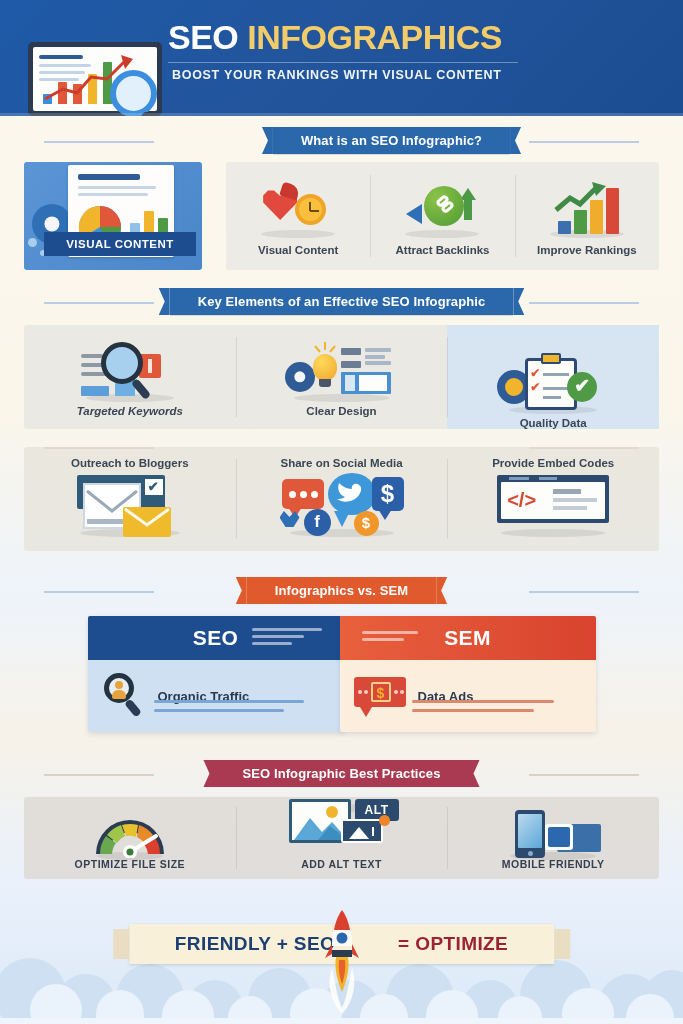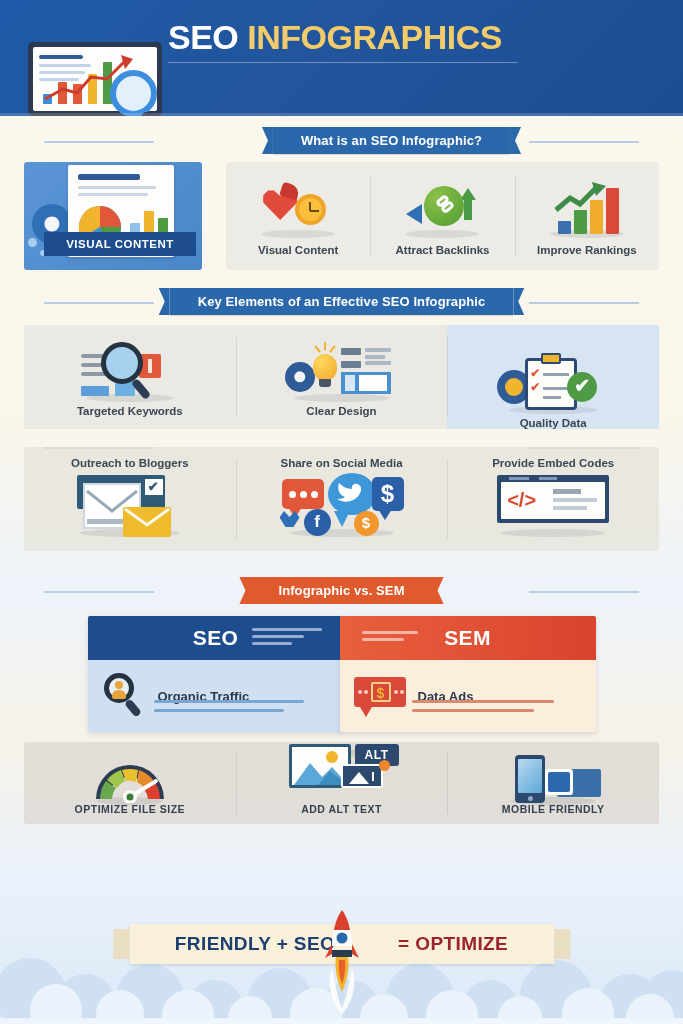--- a/index.html
+++ b/index.html
@@ -175,20 +175,21 @@
       </div>
 
       <div class="mag"></div>
       <div class="mag-h"></div>
     </div>
     <div class="hdr-title">
       <span>SEO</span>
       <span class="accent">INFOGRAPHICS</span>
     </div>
     <div class="hdr-rule"></div>
+    <div class="hdr-sub">BOOST YOUR RANKINGS WITH VISUAL CONTENT</div>
   </div>
 
   <div class="band" style="margin-top:11px;">
     <div class="rule bl l"></div>
     <div class="ribbon blue" style="margin-left:100px;">What is an SEO Infographic?</div>
     <div class="rule bl r"></div>
   </div>
 
   <div style="display:flex; gap:24px; padding:8px 24px 0 24px;">
 
@@ -268,21 +269,21 @@
         <div class="dline" style="left:6px;top:14px;width:22px;background:#8c98a6;"></div>
         <div class="dline" style="left:6px;top:23px;width:30px;background:#8c98a6;"></div>
         <div class="dline" style="left:6px;top:32px;width:26px;background:#8c98a6;"></div>
         <div style="position:absolute;left:6px;bottom:6px;width:28px;height:10px;background:#5b9ed9;border-radius:1px;"></div>
         <div style="position:absolute;left:40px;bottom:6px;width:20px;height:18px;background:#6fb0e4;border-radius:1px;"></div>
         <div style="position:absolute;left:64px;top:14px;width:22px;height:24px;background:#e0573a;border-radius:2px;"></div>
         <div style="position:absolute;left:73px;top:19px;width:4px;height:14px;background:#fbe6de;"></div>
         <div class="mag2" style="left:26px;top:2px;width:42px;height:42px;"></div>
         <div class="mag2h" style="left:62px;top:38px;height:22px;transform:rotate(-40deg);"></div>
       </div>
-      <div class="cap" style="margin-bottom:12px;">Targeted Keywords</div>
+      <div class="cap" style="margin-bottom:12px;font-style:italic;">Targeted Keywords</div>
     </div>
     <div class="cell">
       <div class="art" style="width:118px;height:62px;margin-bottom:3px;">
         <div class="shadowblob" style="bottom:0;width:96px;"></div>
         <div class="gear" style="left:2px;top:22px;width:30px;height:30px;background:#2f5c96;"></div>
         <div class="bulb" style="left:30px;top:14px;"></div>
         <div class="bulb-n" style="left:36px;top:39px;"></div>
         <svg width="30" height="16" style="position:absolute;left:28px;top:0;">
           <line x1="14" y1="2" x2="14" y2="10" stroke="#f0b52c" stroke-width="2"></line>
           <line x1="4" y1="6" x2="9" y2="12" stroke="#f0b52c" stroke-width="2"></line>
@@ -378,21 +379,21 @@
             <div style="position:absolute;left:52px;top:16px;width:44px;height:4px;background:#c3ccd6;"></div>
             <div style="position:absolute;left:52px;top:24px;width:34px;height:4px;background:#c3ccd6;"></div>
           </div>
         </div>
       </div>
     </div>
   </div>
 
   <div class="band" style="margin-top:26px;">
     <div class="rule bl l"></div>
-    <div class="ribbon orange">Infographic vs. SEM</div>
+    <div class="ribbon orange">Infographics vs. SEM</div>
     <div class="rule bl r"></div>
   </div>
 
   <div class="cmp" style="margin-top:12px;">
     <div class="card seo">
       <div class="card-hd">
         <h3>SEO</h3>
         <div class="hd-lines" style="right:22px;">
             <i style="width:70px;"></i>
             <i style="width:52px;"></i>
@@ -433,20 +434,25 @@
         </div>
         <div class="lbl">Data Ads</div>
         <div class="bd-lines" style="left:72px;">
             <i style="width:142px;"></i>
             <i style="width:122px;"></i>
           </div>
       </div>
     </div>
   </div>
 
+  <div class="band" style="margin-top:28px;">
+    <div class="rule mr l"></div>
+    <div class="ribbon maroon">SEO Infographic Best Practices</div>
+    <div class="rule mr r"></div>
+  </div>
 
   <div class="panel tri3 bp" style="margin:10px 24px 0 24px;height:82px;background:rgba(219,213,207,.72);">
     <div class="cell">
       <div class="art" style="width:80px;height:46px;">
         <div class="shadowblob" style="bottom:-2px;width:66px;"></div>
         <svg width="80" height="46" style="position:absolute;left:0;top:0;">
           <path d="M6 42 A34 34 0 0 1 74 42 L62 42 A22 22 0 0 0 18 42 Z" fill="#2b3c52"></path>
           <path d="M10 42 A30 30 0 0 1 16 24 L26 31 A20 20 0 0 0 22 42 Z" fill="#6aa84f"></path>
           <path d="M17 23 A30 30 0 0 1 31 13 L35 24 A20 20 0 0 0 27 31 Z" fill="#9fc54a"></path>
           <path d="M32 13 A30 30 0 0 1 48 13 L46 25 A20 20 0 0 0 36 24 Z" fill="#e8c12e"></path>

